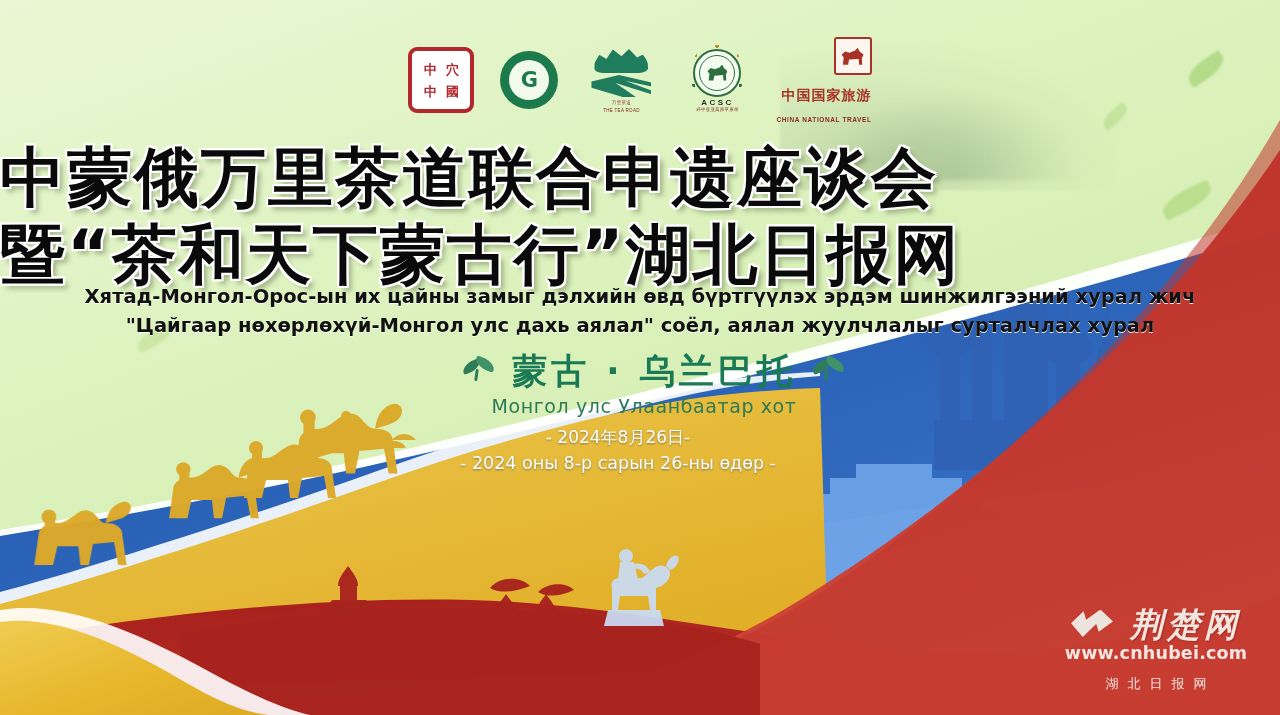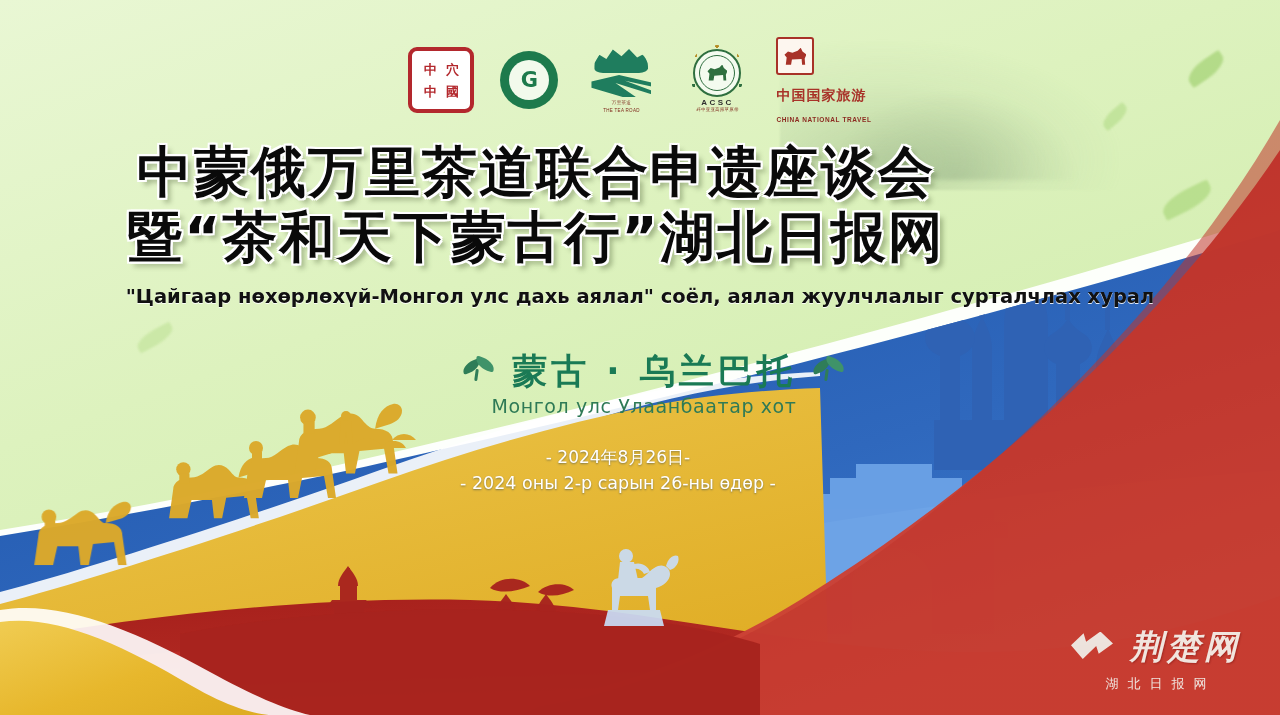--- a/index.html
+++ b/index.html
@@ -87,37 +87,37 @@
   .acsc-deco{position:absolute;inset:-6px;border-radius:50%;
     background:
       radial-gradient(circle at 12% 18%, #b58b22 0 1.6px, transparent 1.8px),
       radial-gradient(circle at 88% 18%, #b58b22 0 1.6px, transparent 1.8px),
       radial-gradient(circle at 50% 2%, #b58b22 0 1.6px, transparent 1.8px),
       radial-gradient(circle at 8% 72%, #2f6f3f 0 1.6px, transparent 1.8px),
       radial-gradient(circle at 92% 72%, #2f6f3f 0 1.6px, transparent 1.8px);
   }
 
   
-  .cnt{display:flex;flex-direction:column;align-items:flex-start;gap:13px;}
+  .cnt{display:flex;flex-direction:column;align-items:flex-end;gap:13px;}
   .cnt-seal{
     width:34px;height:34px;border:2px solid #a83228;border-radius:3px;background:#fdf6ef;
     display:flex;align-items:center;justify-content:center;
   }
   .cnt-horse{width:22px;height:17px;background:#a83228;
     clip-path:polygon(6% 100%,10% 58%,0% 42%,16% 22%,36% 30%,60% 18%,74% 0%,82% 22%,100% 40%,92% 64%,94% 100%,80% 100%,78% 66%,34% 70%,30% 100%);}
   .cnt-cn{font-size:14px;color:#a83228;font-weight:bold;font-family:"DejaVu Serif","Liberation Serif",serif;
     letter-spacing:1px;line-height:1.05;}
   .cnt-en{font-size:6.5px;color:#8c2a20;font-weight:bold;letter-spacing:.6px;}
 
   
   #headline{
-    position:absolute;left:0;top:140px;width:1072px;text-align:center;
+    position:absolute;left:0;top:140px;width:1072px;
     font-family:"DejaVu Sans","Liberation Sans",sans-serif;
     font-weight:bold;color:#0a0a0a;
-    font-size:55px;line-height:1.18;letter-spacing:2px;
+    font-size:65px;line-height:1.18;letter-spacing:2px;
     text-shadow:
       2px 0 0 #fff,-2px 0 0 #fff,0 2px 0 #fff,0 -2px 0 #fff,
       2px 2px 0 #fff,-2px 2px 0 #fff,2px -2px 0 #fff,-2px -2px 0 #fff,
       5px 5px 5px rgba(60,80,40,.38);
     white-space:nowrap;
   }
   #headline .line{display:block;}
 
   
   #subtitle{
@@ -143,21 +143,21 @@
   .place-mn{
     margin-top:4px;font-family:"DejaVu Sans","Liberation Sans",sans-serif;
     font-size:19px;color:#2e7a56;letter-spacing:.6px;margin-left:8px;
   }
 
   
   .layer{position:absolute;left:0;top:0;width:1280px;height:715px;pointer-events:none;}
 
   
   #dates{
-    position:absolute;left:0;top:444px;width:1236px;text-align:center;color:#ffffff;
+    position:absolute;left:0;top:424px;width:1236px;text-align:center;color:#ffffff;
     font-family:"DejaVu Sans","Liberation Sans",sans-serif;font-size:17.5px;line-height:1.55;
     text-shadow:0 1px 2px rgba(0,40,90,.45);
   }
   #dates .line{display:block;}
   #dates .line.cn{font-size:17px;}
 
   
   #watermark{
     position:absolute;right:16px;bottom:22px;width:216px;text-align:center;
     opacity:.93;
@@ -399,20 +399,21 @@
     </div>
 
   </div>
 
   <div id="headline">
     <span class="line">中蒙俄万里茶道联合申遗座谈会</span>
     <span class="line">暨“茶和天下蒙古行”湖北日报网</span>
   </div>
 
   <div id="subtitle">
+    <span class="line">Хятад-Монгол-Орос-ын их цайны замыг дэлхийн өвд бүртгүүлэх эрдэм шинжилгээний хурал жич</span>
     <span class="line">"Цайгаар нөхөрлөхүй-Монгол улс дахь аялал" соёл, аялал жуулчлалыг сурталчлах хурал</span>
   </div>
 
   <div id="place">
     <div class="place-row">
       <span class="sprout">
         <span class="lf lf-l"></span>
           <span class="lf lf-r"></span>
           <span class="lf stm"></span>
       </span>
@@ -421,24 +422,25 @@
         <span class="lf lf-l"></span>
           <span class="lf lf-r"></span>
           <span class="lf stm"></span>
       </span>
     </div>
     <div class="place-mn">Монгол улс Улаанбаатар хот</div>
   </div>
 
   <div id="dates">
     <span class="line cn">- 2024年8月26日-</span>
-    <span class="line">- 2024 оны 2-р сарын 26-ны өдөр -</span>
+    <span class="line">- 2024 оны 8-р сарын 26-ны өдөр -</span>
   </div>
 
   <div id="watermark">
     <div class="wm-top">
       <span class="wm-mark"></span>
       <span class="wm-cn">荆楚网</span>
     </div>
+    <div class="wm-url">www.cnhubei.com</div>
     <div class="wm-sub">湖北日报网</div>
   </div>
 
 </div>
 
 </body></html>

